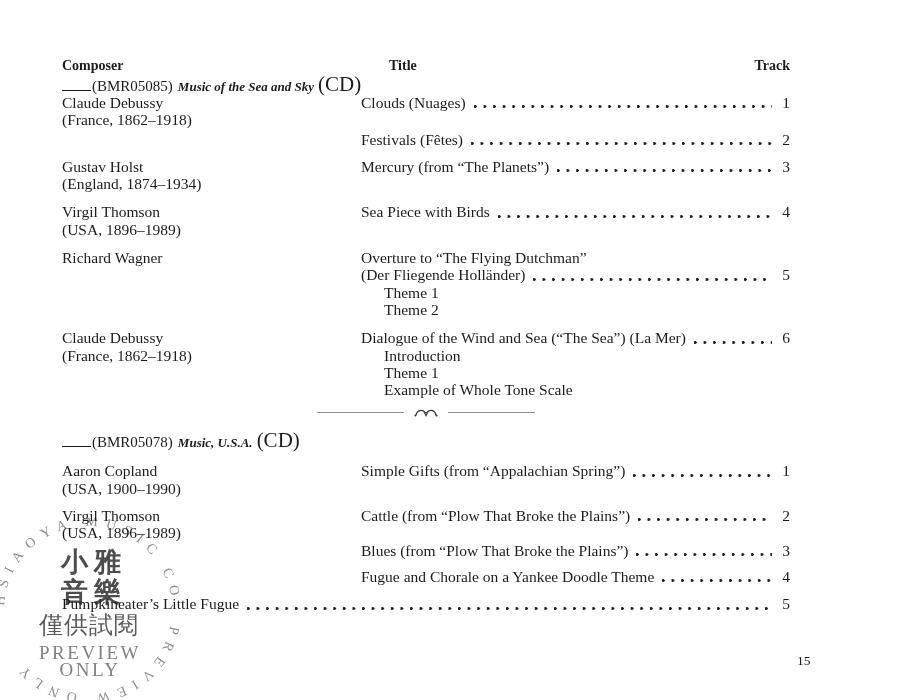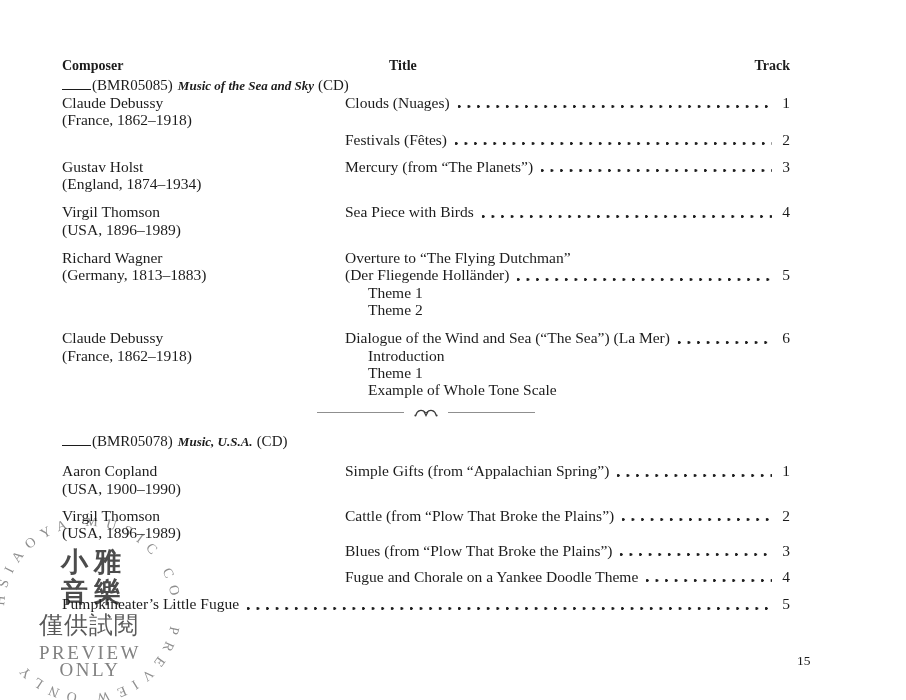--- a/index.html
+++ b/index.html
@@ -10,22 +10,22 @@
   
   .content{position:absolute;left:62px;top:57px;width:728px;z-index:2;
            font-size:15.5px;line-height:17.3px;}
   .cols-header{display:flex;font-weight:bold;font-size:14px;line-height:18px;}
   .h-composer{width:283px;}
   .h-title{flex:1;margin-left:44px;}
   .cd-heading{line-height:19px;height:19px;white-space:pre;}
   .blank-line{display:inline-block;width:29px;height:13px;border-bottom:1.5px solid #1c1c1c;margin-right:1px;}
   .catalog{font-size:15px;}
   .cd-title{font-style:italic;font-weight:bold;font-size:13px;padding:0 4px 0 5px;}
-  .cd-format{font-size:15px;}
-  .row{display:flex;}
+  .cd-format{font-size:21px;}
+  .row{display:flex;gap:16px;}
   .comp{width:283px;flex-shrink:0;}
   .cdates{white-space:pre;}
   .lines{flex:1;min-width:0;}
   .tline{display:flex;}
   .tline.indent{padding-left:23px;}
   .ttext{white-space:pre;}
   .dots{flex:1;align-self:flex-end;height:5px;margin:0 6px 2px 7px;
         background-image:radial-gradient(circle at 2.2px 2.5px,#1c1c1c 1.15px,rgba(0,0,0,0) 1.7px);
         background-size:9.6px 5px;background-repeat:repeat-x;}
   .tnum{min-width:12px;text-align:right;}
@@ -120,21 +120,20 @@
           <div class="tline">
             <span class="ttext">Sea Piece with Birds</span>
             <span class="dots"></span>
             <span class="tnum">4</span>
           </div>
         </div>
       </div>
       <div class="row" style="margin-top: 11px;">
         <div class="comp">
           <div class="cname">Richard Wagner</div>
-          <div class="cdates">(Germany, 1813–1883)</div>
         </div>
         <div class="lines">
           <div class="tline">
             <span class="ttext">Overture to “The Flying Dutchman”</span>
           </div>
           <div class="tline">
             <span class="ttext">(Der Fliegende Holländer)</span>
             <span class="dots"></span>
             <span class="tnum">5</span>
           </div>

